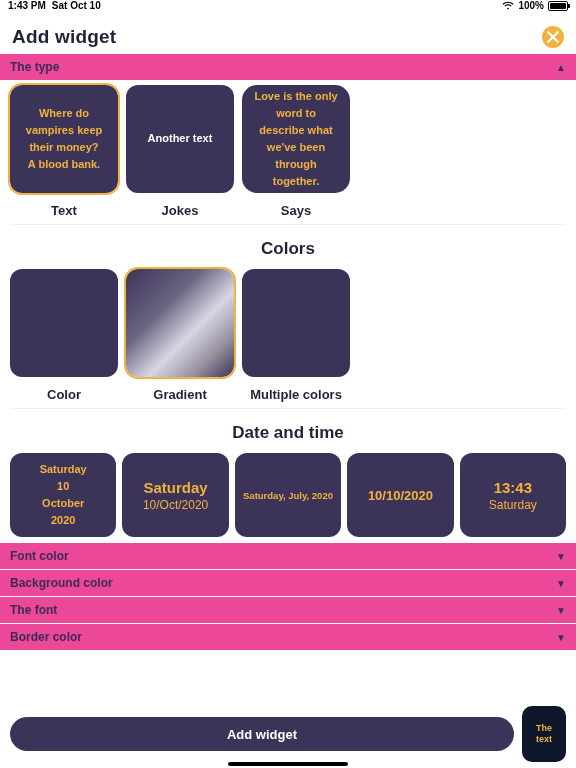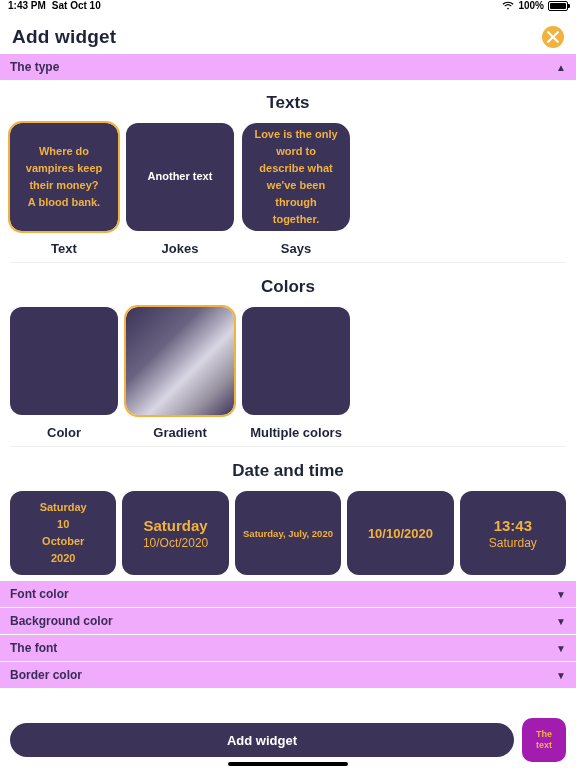--- a/index.html
+++ b/index.html
@@ -14,21 +14,21 @@
   .battery::after { content: ''; position: absolute; right: -3px; top: 2px; width: 2px; height: 4px; background: #000; border-radius: 0 1px 1px 0; }
   .battery .fill { position: absolute; inset: 1px; background: #000; border-radius: 1px; }
 
   
   .header { display: flex; justify-content: space-between; align-items: center; padding: 8px 12px 6px; }
   .header-title { font-size: 19px; font-weight: 800; letter-spacing: .2px; color: #1e2338; }
   .close-btn { width: 22px; height: 22px; border-radius: 50%; background: #f1b23e; display: flex; align-items: center; justify-content: center; cursor: pointer; }
   .close-btn svg { width: 12px; height: 12px; }
 
   
-  .acc { background: #f0abfc; color: #3a2c57; font-size: 12px; font-weight: 700; padding: 6px 10px; display: flex; justify-content: space-between; align-items: center; cursor: pointer; margin-bottom: 1px; }
+  .acc { background: #ec4899; color: #3a2c57; font-size: 12px; font-weight: 700; padding: 6px 10px; display: flex; justify-content: space-between; align-items: center; cursor: pointer; margin-bottom: 1px; }
   .acc .chev { font-size: 10px; }
 
   
   .section { padding: 4px 10px 0; }
   .section-title { text-align: center; font-size: 17px; font-weight: 800; color: #1e2338; margin: 8px 0 10px; }
 
   .tiles-row { display: flex; gap: 8px; margin-bottom: 6px; padding: 0 0 4px; }
   .tile { width: 108px; height: 108px; border-radius: 12px; background: #3c3358; display: flex; align-items: center; justify-content: center; text-align: center; padding: 10px; font-size: 11px; font-weight: 700; color: #fff; line-height: 1.55; cursor: pointer; }
   .tile.sel { outline: 2px solid #f1b23e; outline-offset: 0; color: #f1b23e; }
   .tile.accent { color: #f1b23e; border-radius: 15px; }
@@ -45,21 +45,21 @@
   .date-row { display: flex; gap: 6px; margin: 4px 0 6px; }
   .dtile { flex: 1; min-width: 0; height: 84px; border-radius: 12px; background: #3c3358; color: #f1b23e; display: flex; flex-direction: column; align-items: center; justify-content: center; text-align: center; font-weight: 700; cursor: pointer; padding: 4px 2px; gap: 2px; }
   .dtile .big { font-size: 15px; font-weight: 800; }
   .dtile .sm { font-size: 12px; font-weight: 400; }
   .dtile .md { font-size: 9.5px; font-weight: 700; }
   .dtile.stack > div { font-size: 11px; line-height: 1.35; font-weight: 800; }
 
   
   .footer { position: absolute; left: 0; right: 0; bottom: 6px; display: flex; align-items: center; gap: 8px; padding: 0 10px; }
   .add-btn { flex: 1; height: 34px; border-radius: 17px; background: #3c3358; color: #fff; font-size: 13px; font-weight: 700; display: flex; align-items: center; justify-content: center; cursor: pointer; }
-  .preview { width: 44px; height: 44px; border-radius: 10px; background: #a21caf; color: #f1b23e; font-size: 9px; font-weight: 700; display: flex; align-items: center; justify-content: center; text-align: center; line-height: 1.2; padding: 14px; }
+  .preview { width: 44px; height: 56px; border-radius: 10px; background: #0f172a; color: #f1b23e; font-size: 9px; font-weight: 700; display: flex; align-items: center; justify-content: center; text-align: center; line-height: 1.2; padding: 14px; }
 
   .home-ind { position: absolute; bottom: 2px; left: 50%; transform: translateX(-50%); width: 120px; height: 4px; background: #000; border-radius: 3px; }
 </style>
 </head>
 <body>
 
 <div class="status-bar">
   <div class="status-left">
     <span>1:43 PM</span>
     <span>Sat Oct 10</span>
@@ -83,21 +83,20 @@
       </svg>
   </div>
 </div>
 
 <div class="acc">
   <span>The type</span>
   <span class="chev">▲</span>
 </div>
 
 <div class="section">
-  <div class="section-title">Texts</div>
   <div class="tiles-row">
     <div class="tile sel">
         <span style="white-space:pre-line">Where do vampires keep their money?
 A blood bank.</span>
       </div>
     <div class="tile">
         <span>Another text</span>
       </div>
     <div class="tile accent">
         <span>Love is the only word to describe what we've been through together.</span>

